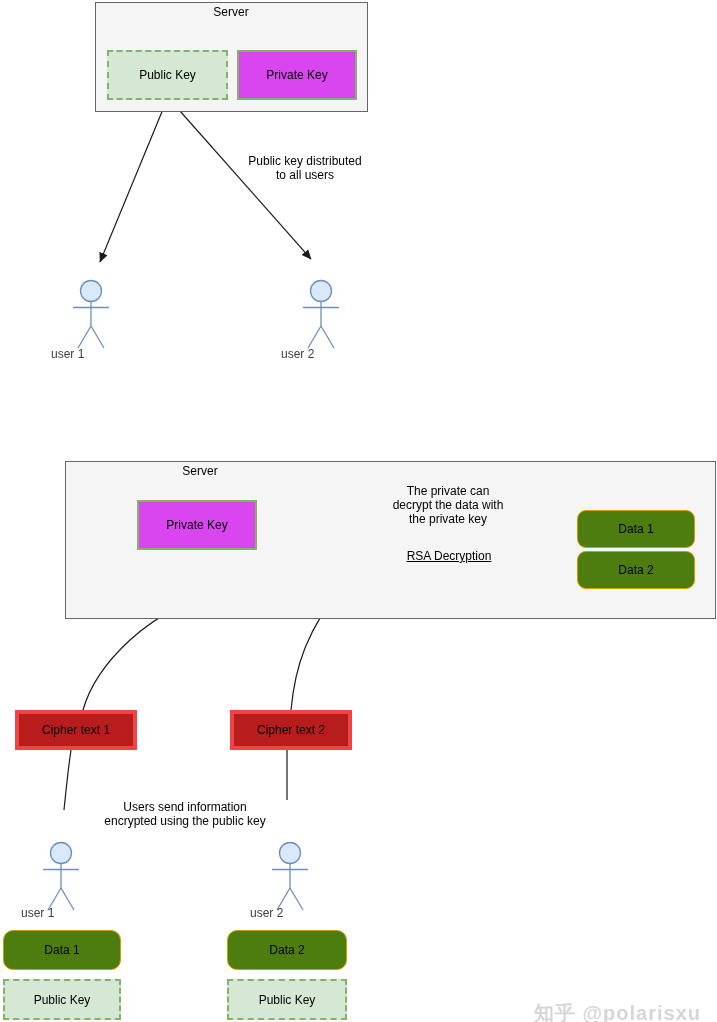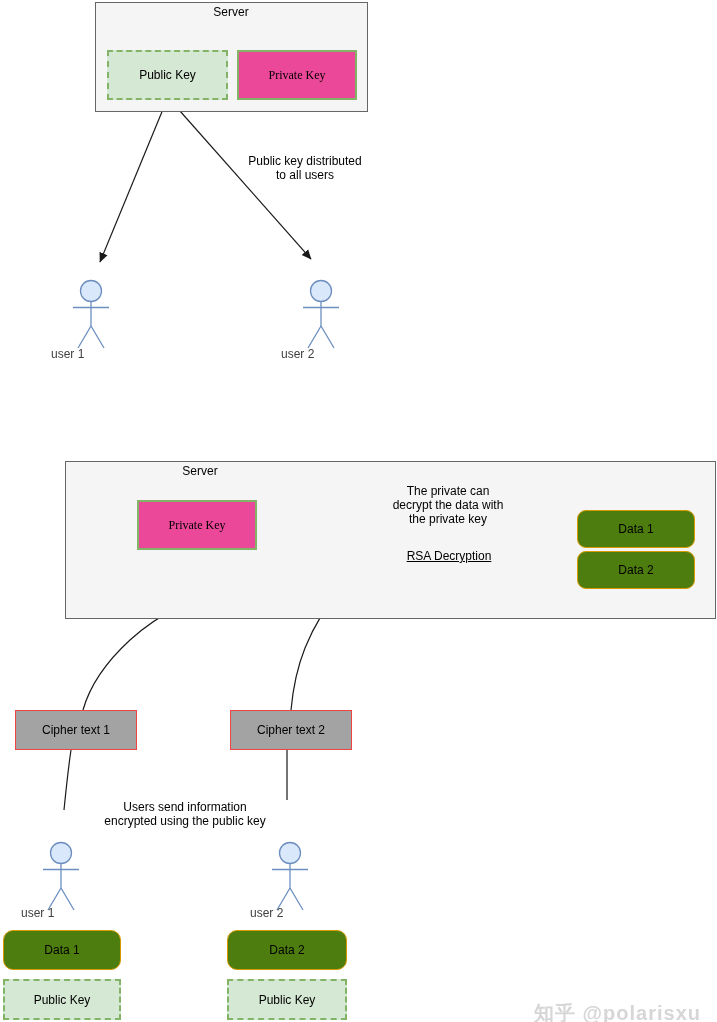--- a/index.html
+++ b/index.html
@@ -7,23 +7,23 @@
     position:relative;width:717px;height:1022px;background:#ffffff;
     font-family:"Liberation Sans",sans-serif;color:#000;overflow:hidden;
   }
   #wires{position:absolute;left:0;top:0;width:717px;height:1022px;}
   .box{
     position:absolute;box-sizing:border-box;display:flex;align-items:center;
     justify-content:center;font-size:12px;line-height:14px;color:#000;text-align:center;
   }
   .container-box{background:#f5f5f5;border:1px solid #666666;}
   .container-label{position:absolute;font-size:12px;color:#000;text-align:center;}
-  .green-solid{background:#ec4899;border:2px solid #82b366;font-family:Liberation Serif, serif;}
+  .green-solid{background:#d946ef;border:2px solid #82b366;}
   .green-dashed{background:#d5e8d4;border:2px dashed #82b366;}
-  .orange-sq{background:#a3a3a3;border:1px solid #ef4444;}
+  .orange-sq{background:#b91c1c;border:4px solid #ef4444;}
   .orange-round{background:#4d7c0f;border:1px solid #d79b00;border-radius:9px;}
   .note{position:absolute;font-size:12px;line-height:14px;color:#000;text-align:center;}
   .shape-label{position:absolute;font-size:12px;color:#000;text-align:center;}
   .actor-label{position:absolute;font-size:12px;color:#404040;text-align:left;width:80px;}
   #watermark{
     position:absolute;top:972px;right:16px;font-size:20px;font-weight:bold;
     color:#d6d6d6;letter-spacing:1px;margin-top:28px;
   }
 </style>
 </head>

